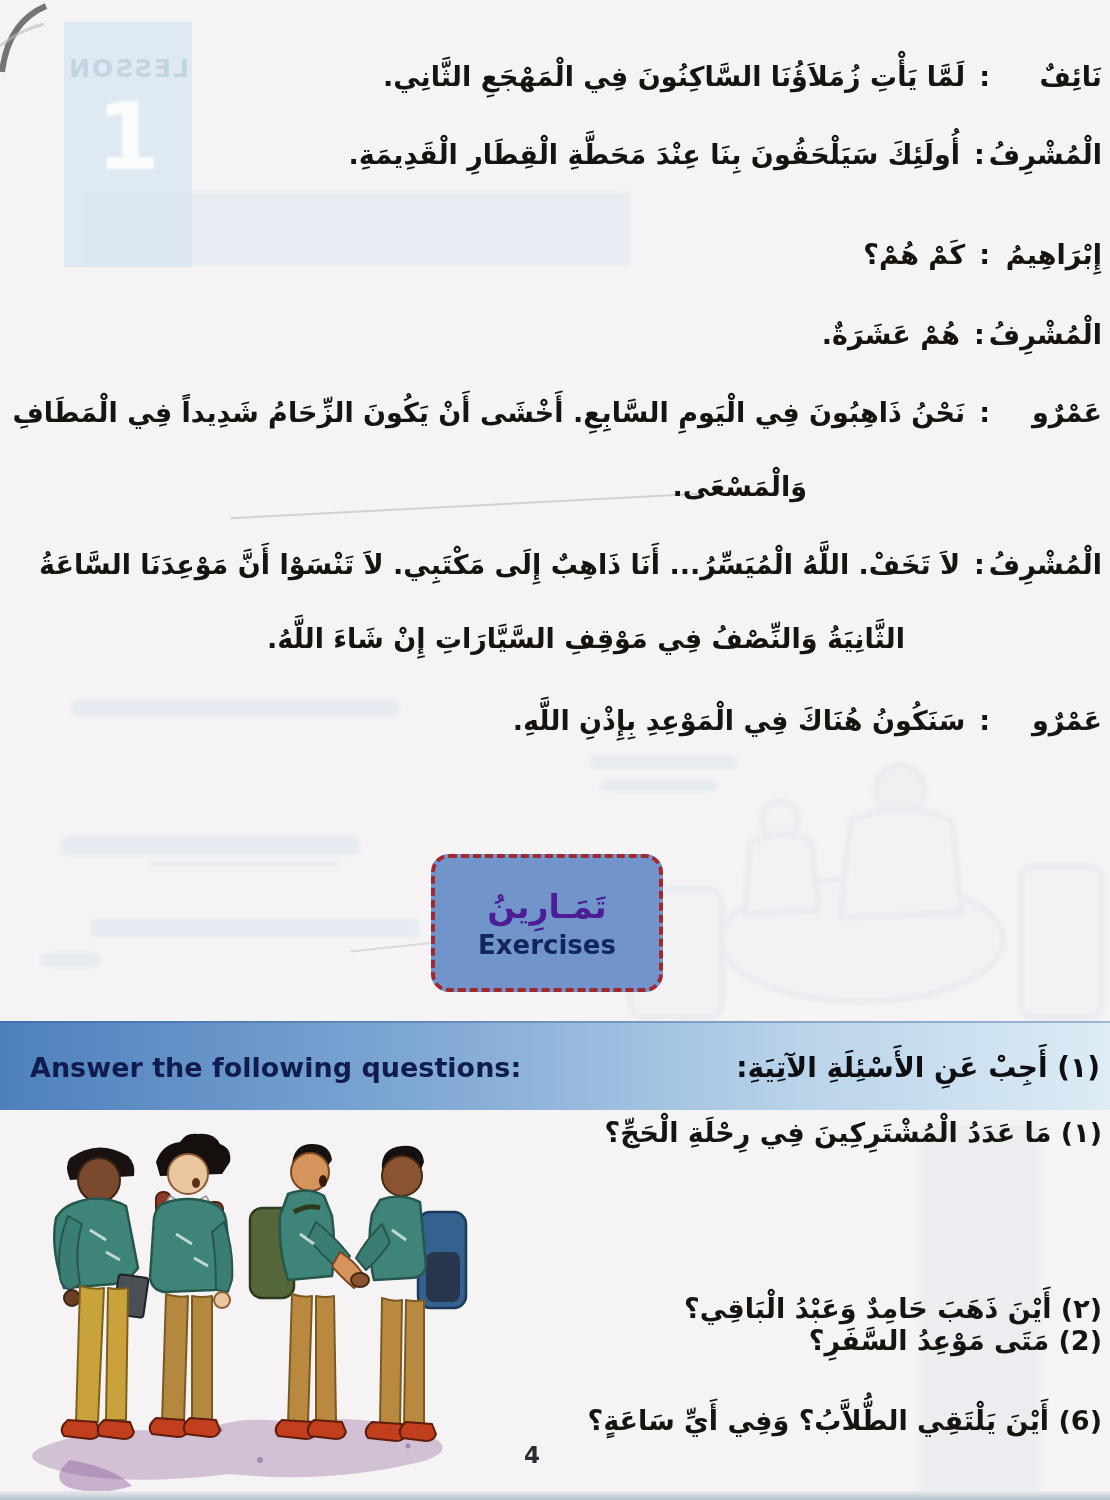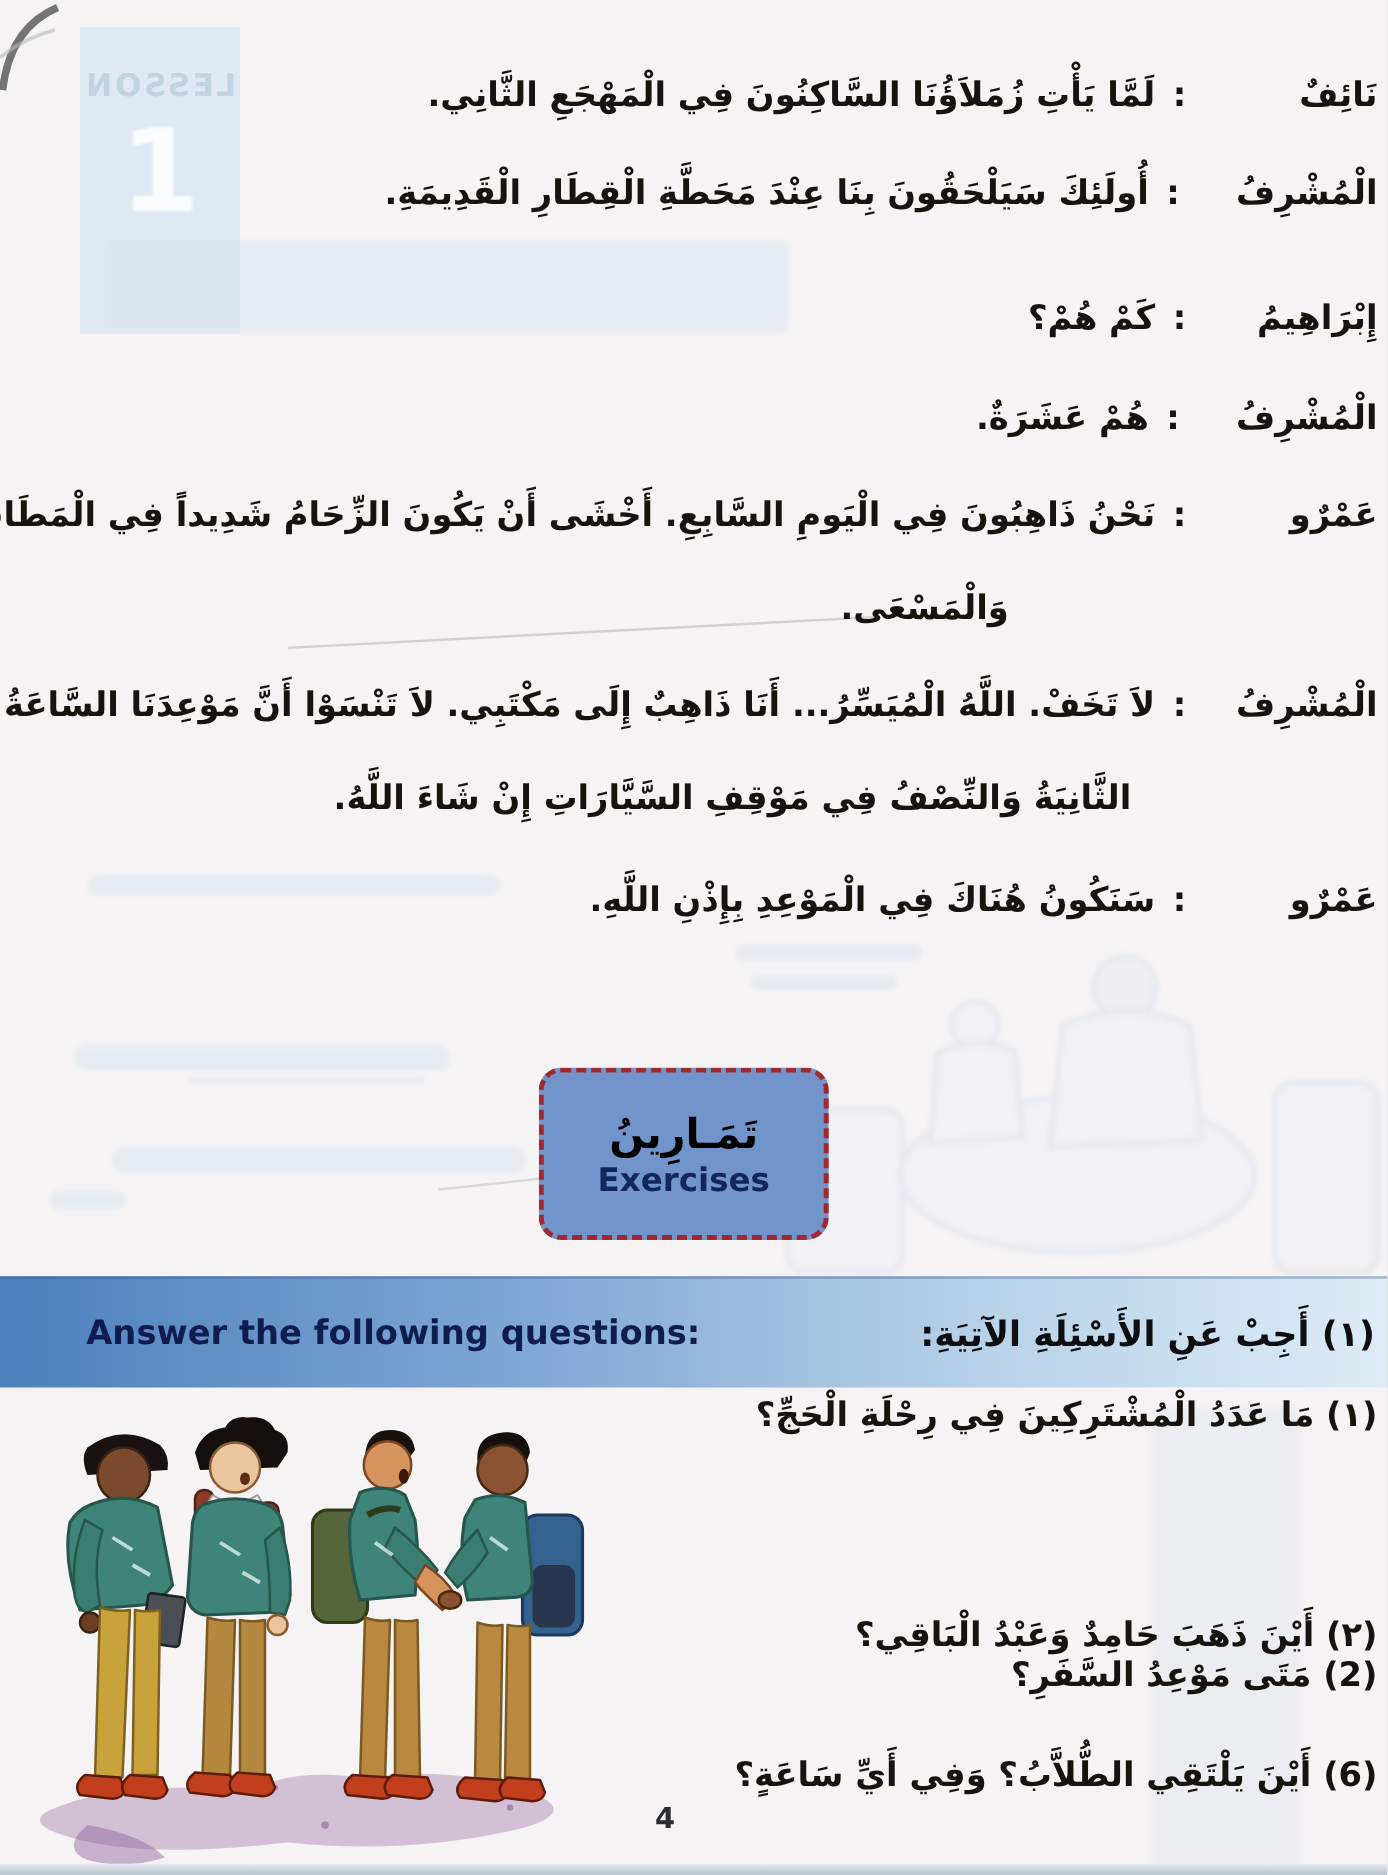--- a/index.html
+++ b/index.html
@@ -27,44 +27,44 @@
   .scratch{position:absolute; height:2px; background:#a4a8b0; opacity:.45;}
   .ghost-illus{position:absolute; left:600px; top:748px; opacity:.55; filter:blur(2px);}
   .bottom-strip{position:absolute; left:0; bottom:0; width:100%; height:9px;
     background:linear-gradient(#e8ebef,#b7c2cd);}
   
   .dlg{
     position:absolute; right:8px; left:8px; direction:rtl;
     display:flex; align-items:flex-start;
     font-weight:bold; font-size:27px; line-height:50px; white-space:nowrap;
   }
-  .dlg .spk{min-width:108px;margin-left:41px;}
+  .dlg .spk{min-width:108px;}
   .dlg .colon{margin:0 4px 0 14px;}
   .cont{
     position:absolute; direction:rtl; font-weight:bold; font-size:27px; line-height:50px;
     white-space:nowrap;
   }
   
   .exbox{
     position:absolute; left:431px; top:854px; width:232px; height:138px;
     background:#7195cb; border:4px dashed #a02830; border-radius:18px;
     display:flex; flex-direction:column; align-items:center; justify-content:center;
     box-sizing:border-box;
   }
-  .exbox .ar{font-size:33px; font-weight:bold; color:#000000; direction:rtl; line-height:1.3;}
+  .exbox .ar{font-size:33px; font-weight:bold; color:#4c1d95; direction:rtl; line-height:1.3;}
   .exbox .en{font-size:26px; font-weight:bold; color:#12265c; margin-top:2px;}
   
   .banner{
     position:absolute; left:0; top:1021px; width:1110px; height:87px;
     background:linear-gradient(90deg,#4d80bd 0%, #7fa8d4 38%, #b9d3e9 72%, #ddecf6 100%);
     border-top:2px solid rgba(42,82,140,.35);
   }
   .banner .en{
     position:absolute; left:30px; top:50%; transform:translateY(-50%);
-    color:#101c4e; font-weight:bold; font-size:27px;margin-left:39px;
+    color:#101c4e; font-weight:bold; font-size:27px;
   }
   .banner .ar{
     position:absolute; right:10px; top:50%; transform:translateY(-50%);
     direction:rtl; color:#0d0d12; font-weight:bold; font-size:28px; white-space:nowrap;
   }
   
   .q{
     position:absolute; right:8px; direction:rtl; font-weight:bold; font-size:27px;
     line-height:50px; white-space:nowrap;
   }

